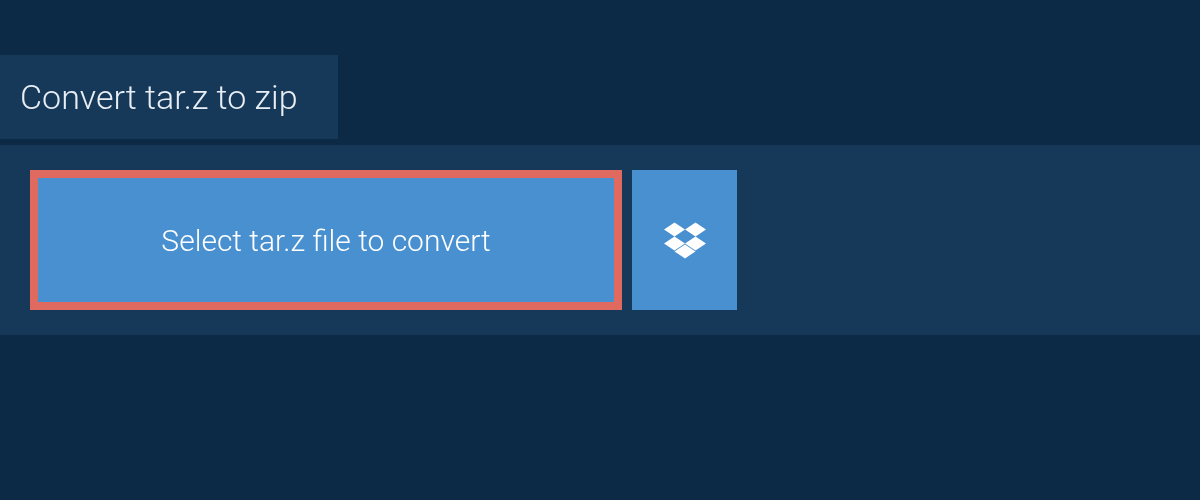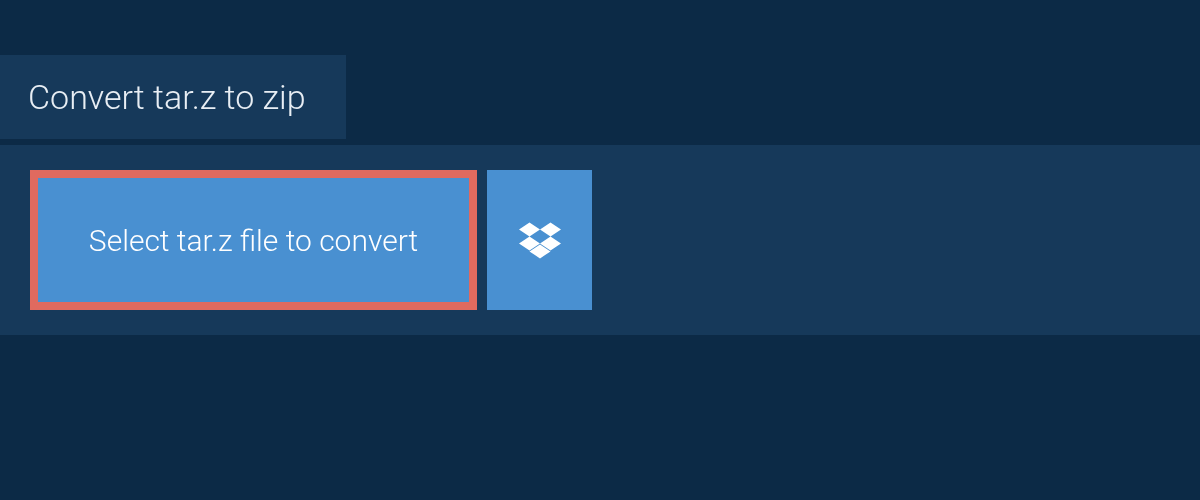--- a/index.html
+++ b/index.html
@@ -12,21 +12,21 @@
       height: 500px;
       background: #0c2a46;
       font-family: -apple-system, BlinkMacSystemFont, "Segoe UI", Roboto, sans-serif;
       overflow: hidden;
     }
     .header-tab {
       position: absolute;
       top: 55px;
       left: 0;
       background: #16395a;
-      padding: 22px 40px 22px 28px;
+      padding: 22px 40px 22px 20px;
       color: #e8eef4;
       font-size: 34px;
       font-weight: 300;
     }
     .panel {
       position: absolute;
       top: 145px;
       left: 0;
       width: 1200px;
       height: 190px;
@@ -43,21 +43,21 @@
       background: #4990d1;
       border: 8px solid #e06a5f;
       color: #ffffff;
       font-size: 30px;
       font-weight: 300;
       padding: 60px 50px;
       cursor: pointer;
       display: flex;
       align-items: center;
       justify-content: center;
-      width: 447px;
+      width: 592px;
       height: 140px;
     }
     .dropbox-button {
       background: #4990d1;
       color: #ffffff;
       cursor: pointer;
       display: flex;
       align-items: center;
       justify-content: center;
       width: 105px;

